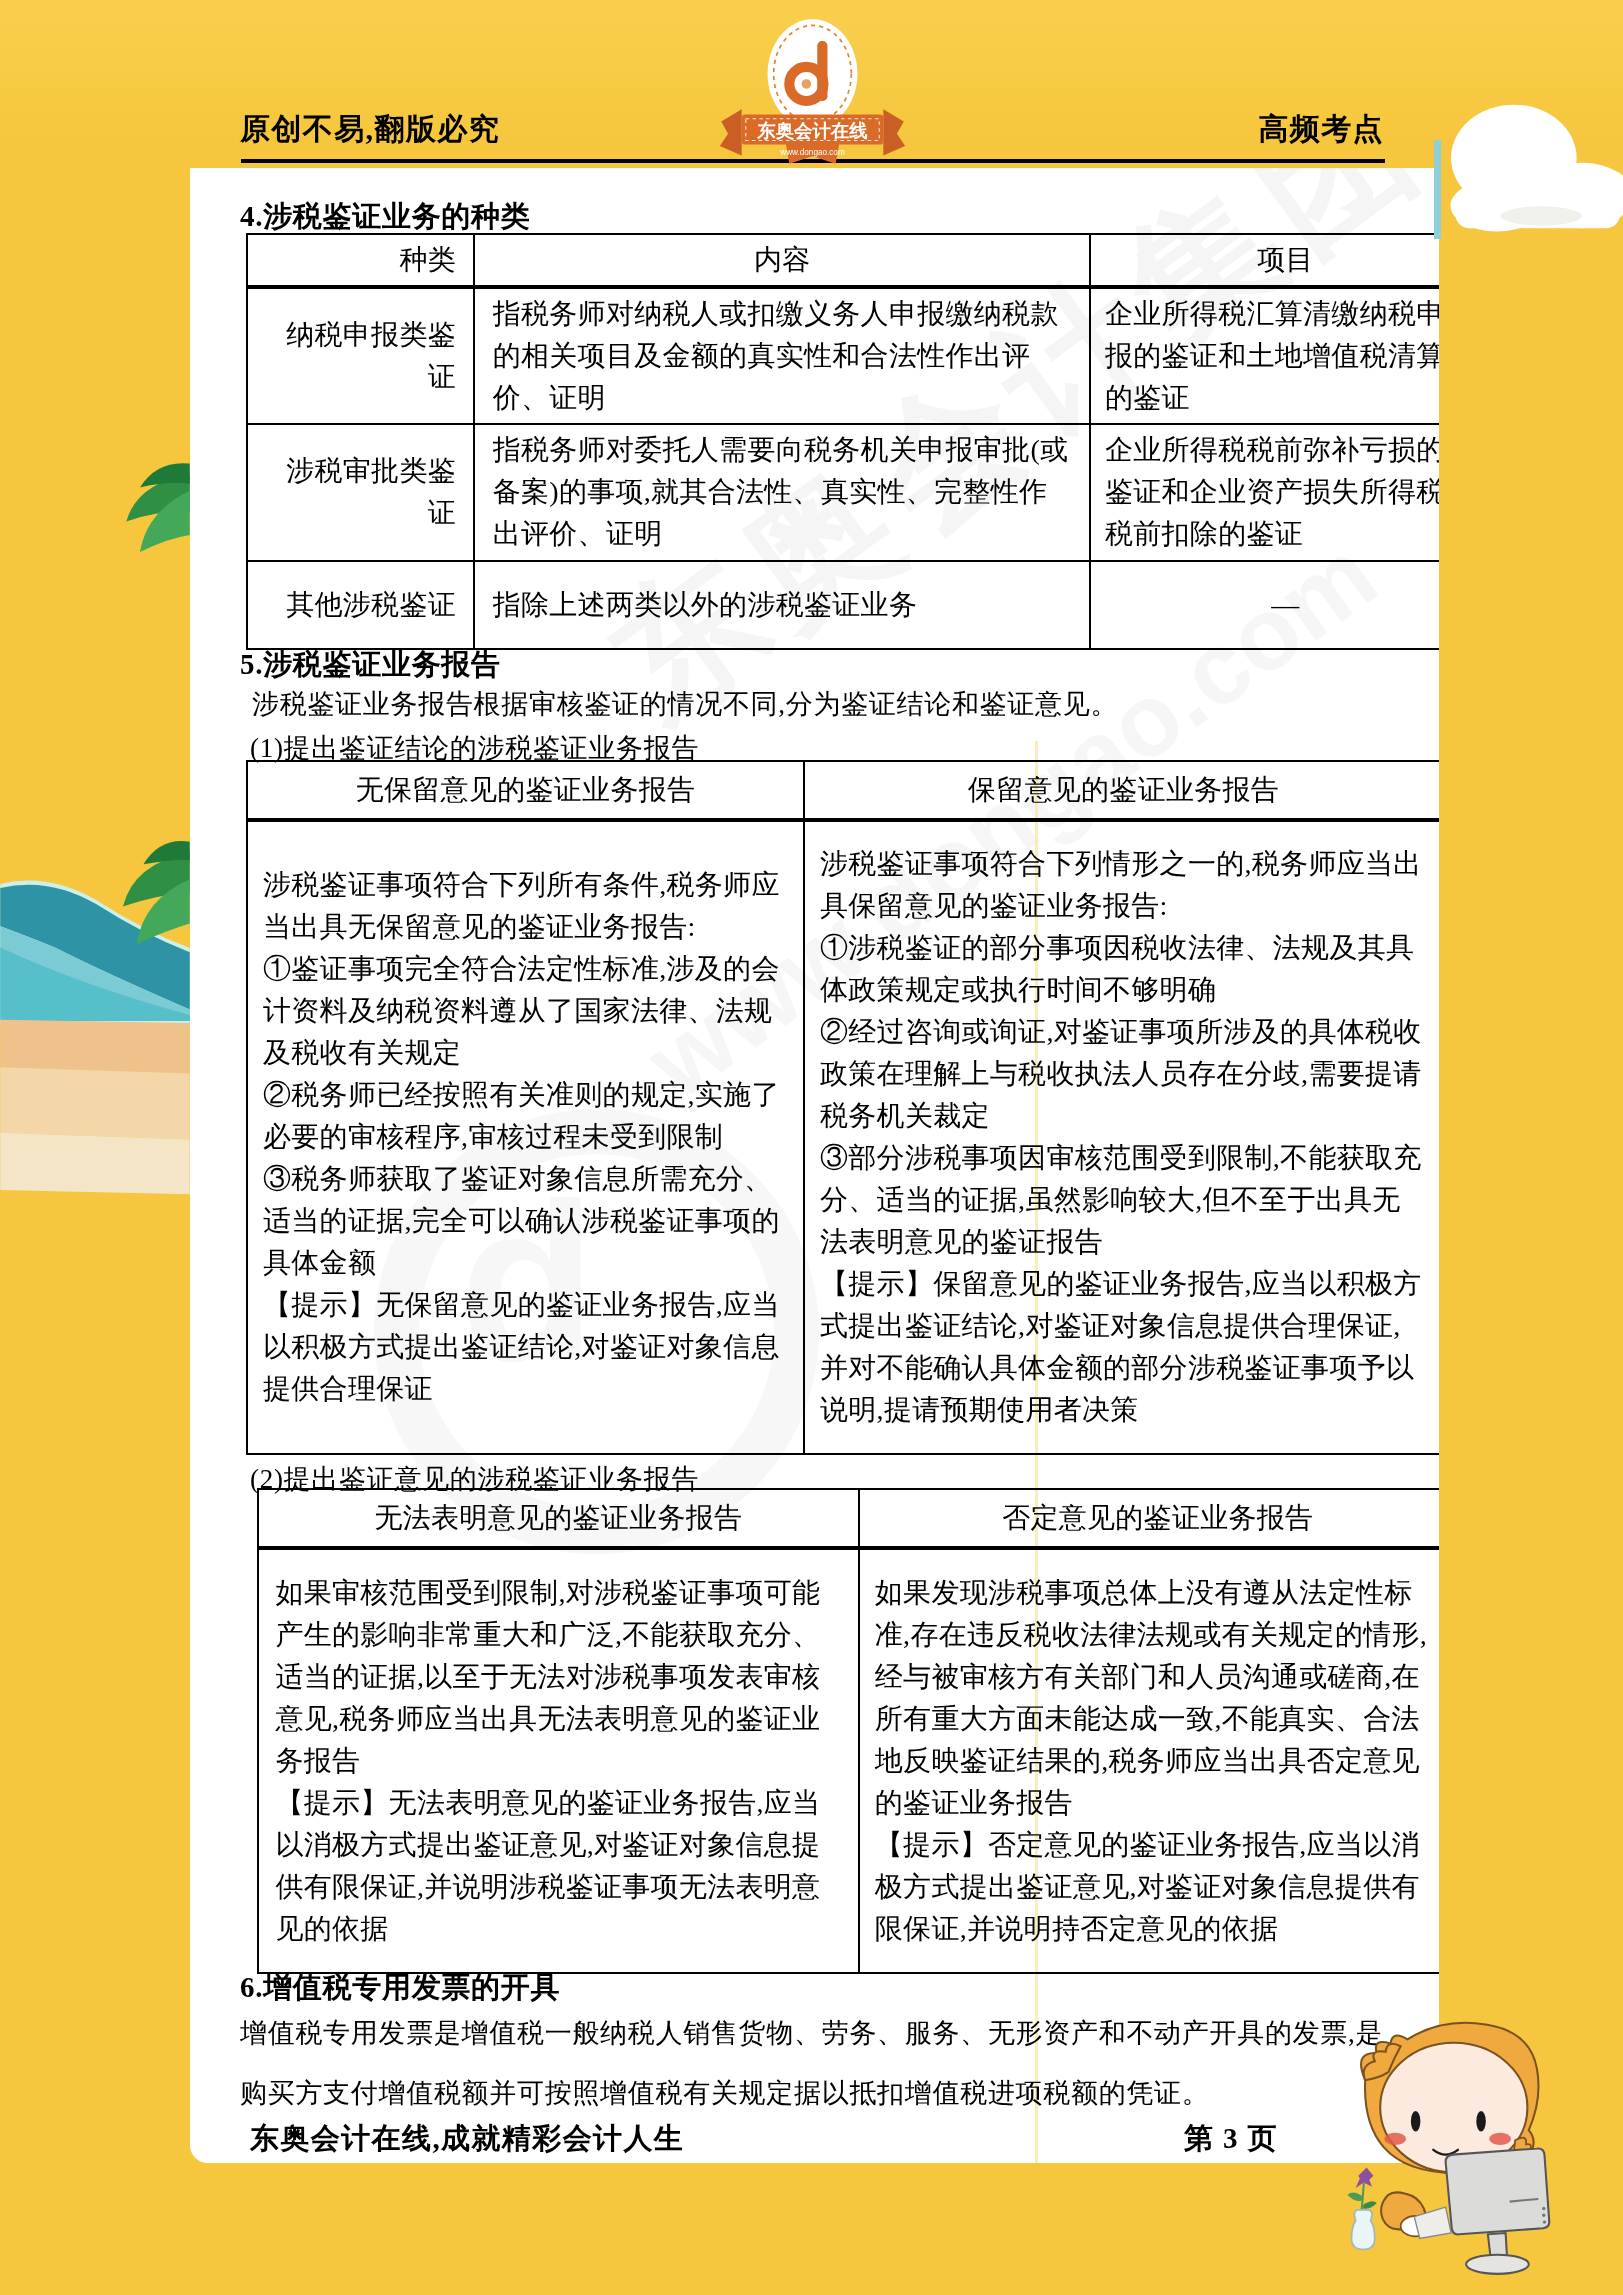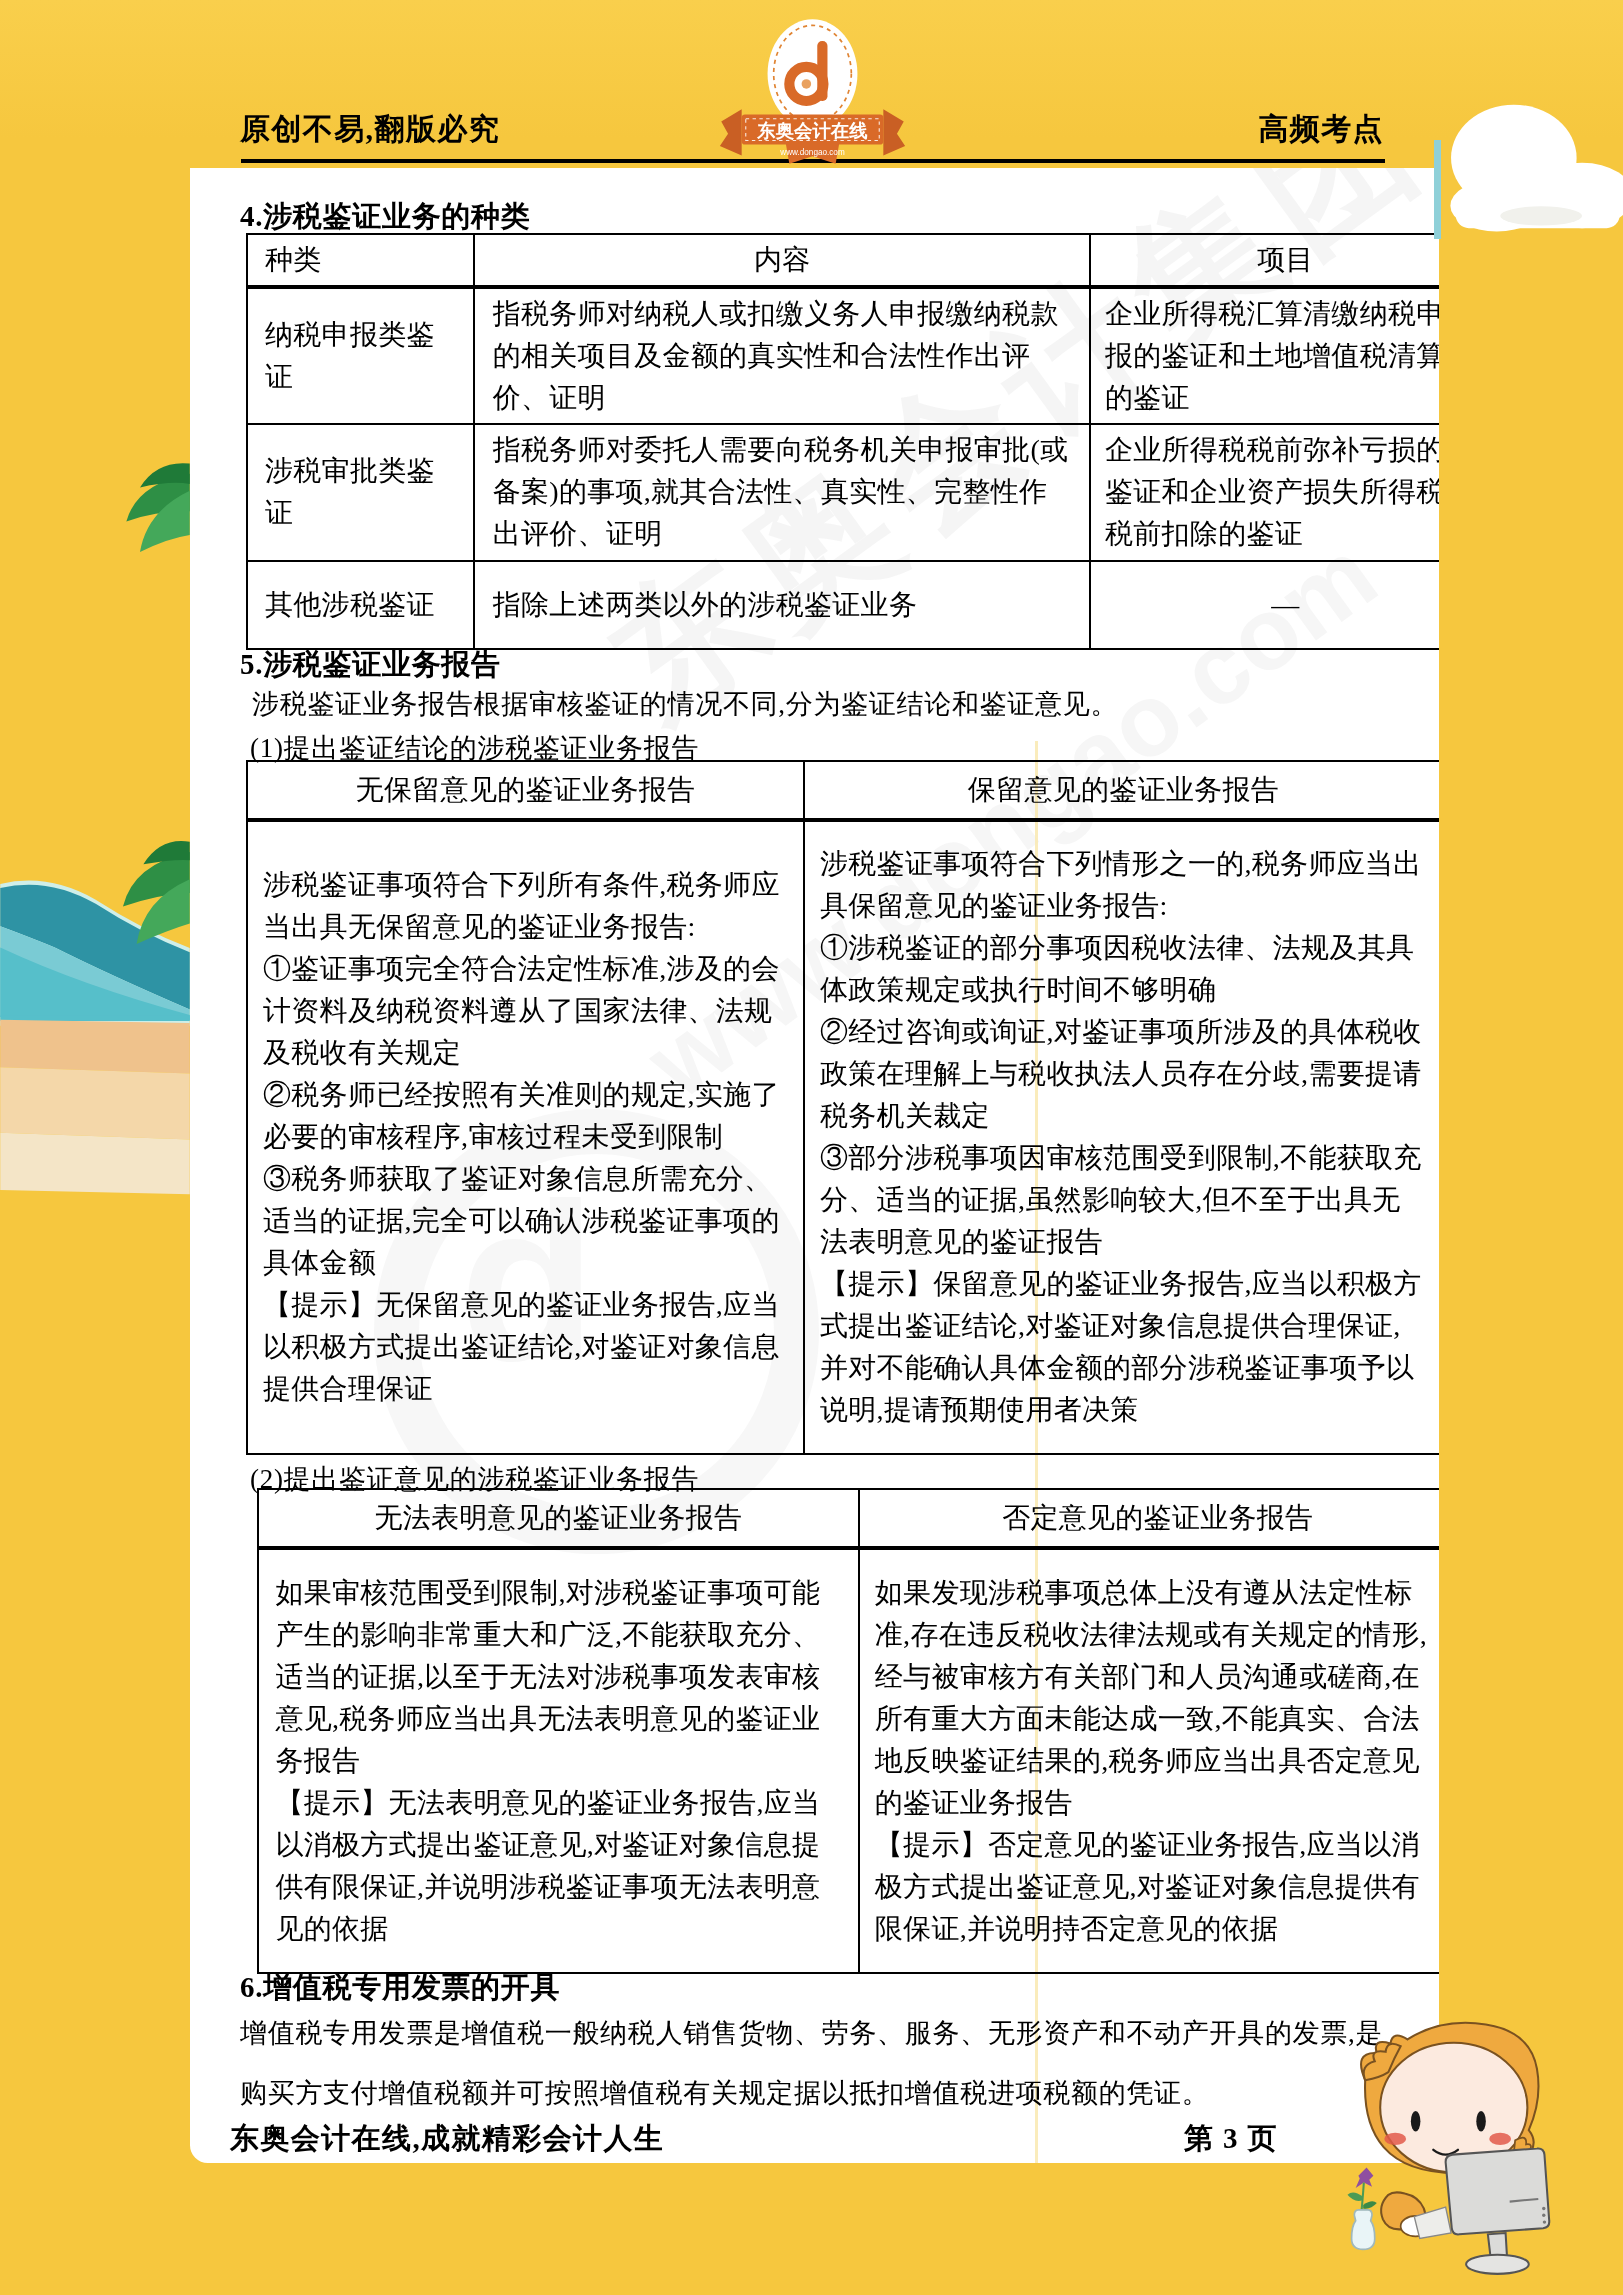--- a/index.html
+++ b/index.html
@@ -33,31 +33,31 @@
 
   
   .h-sec{font-size:29px;font-weight:bold;letter-spacing:0.7px;}
   .p-body{font-size:27px;letter-spacing:0.7px;}
   .pre{white-space:pre-wrap;}
 
   
   table{border-collapse:collapse;table-layout:fixed;width:1132px;background:transparent;}
   th,td{border:2.7px solid #000;font-weight:normal;font-size:28px;line-height:42px;letter-spacing:0.3px;vertical-align:middle;}
   th{border-bottom-width:4.8px;text-align:center;}
-  .t1 .c1{width:191px;text-align:left;padding:0 17px;}
+  .t1 .c1{width:191px;text-align:right;padding:0 17px;}
   .t1 .c2{width:579px;padding:4.1px 17.7px;}
   .t1 .c3{width:361px;padding:4.1px 13.6px;}
   .t1 .dash{text-align:center;}
   .t23 .cl{width:525px;padding:6.8px 15px;}
   .t23 .cr{width:607px;padding:6.8px 15px;}
   .t3 .cl{width:566px;padding:6.8px 16.4px;}
   .t3 .cr{width:566px;padding:6.8px 15px;}
 
   
-  .ft-left{left:40px;top:1951px;font-size:29px;font-weight:bold;letter-spacing:1.4px;}
+  .ft-left{left:60px;top:1951px;font-size:29px;font-weight:bold;letter-spacing:1.4px;}
   .ft-page{left:994px;top:1951px;font-size:29px;font-weight:bold;letter-spacing:1.4px;}
 
   
   .cloud-strip{left:1434px;top:140px;width:6.8px;height:99px;background:#8FD0D8;z-index:3;}
   .cloud{left:1449px;top:93px;width:174px;height:140px;z-index:4;}
   .left-decor{left:0;top:409px;width:190px;height:886px;z-index:1;}
   .mascot{left:1312px;top:2004px;width:317px;height:291px;z-index:5;}
 </style>
 </head>
 <body>

